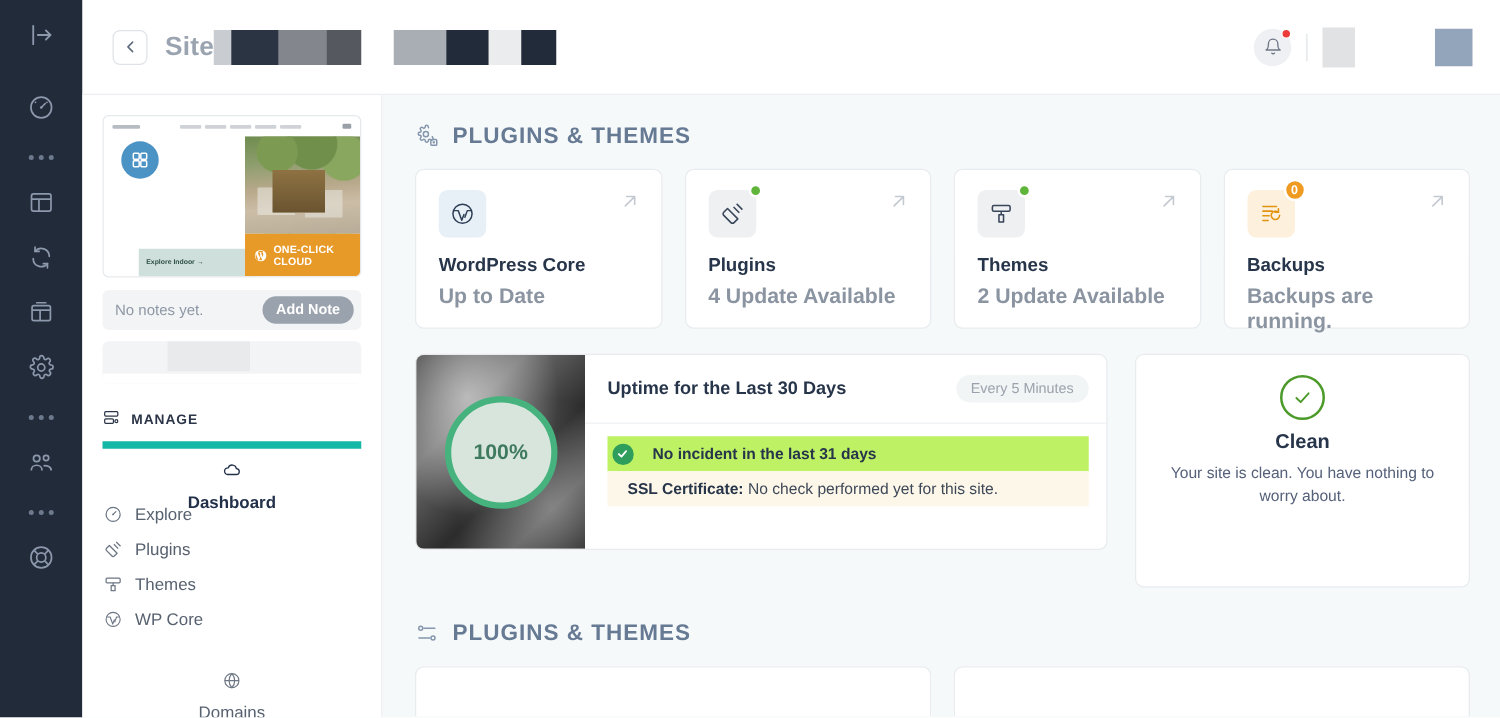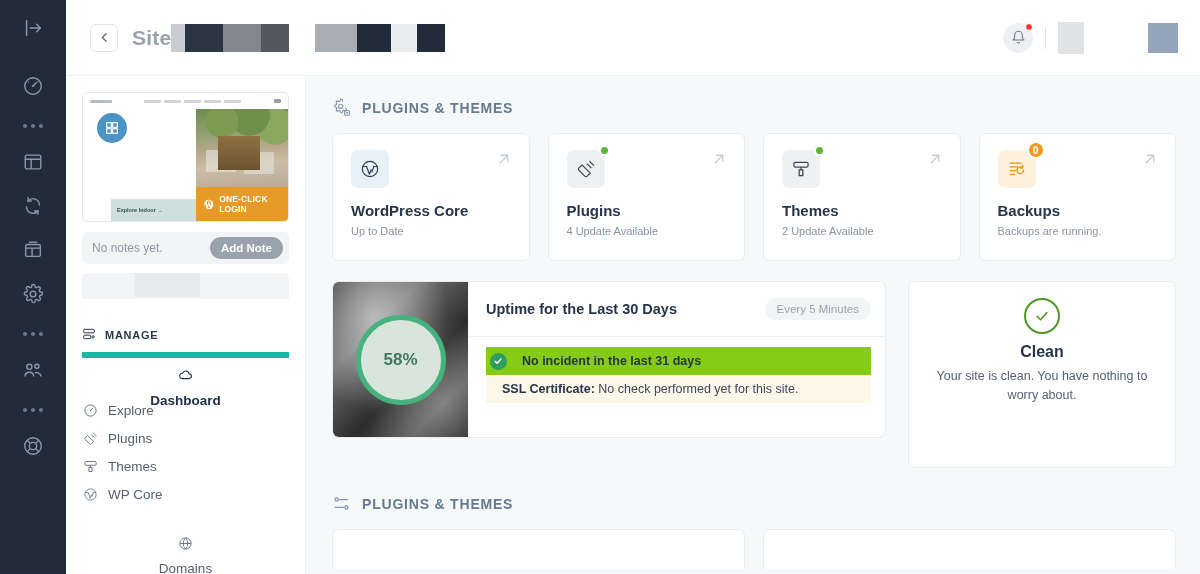--- a/index.html
+++ b/index.html
@@ -170,21 +170,21 @@
   }
   .nav-item.active { color:#22304a; font-weight:700; }
   .nav-item .ico { width:16px; display:flex; align-items:center; justify-content:center; color:#6c7684; flex:none;}
   .nav-item.active .ico { color:#22304a; }
   .nav-list { padding-top: 8px; }
   .nav-list .nav-item:first-child{ margin-top: 2px; flex-direction: column; }
 
   
   .main { flex:1; min-width:0; padding: 22px 24px 0 26px; overflow:hidden; }
   .sec-head { display:flex; align-items:center; gap:11px; margin-bottom: 16px; }
-  .sec-head .t { font-size: 14px; font-weight:700; letter-spacing:.8px; color:#667a94; }
+  .sec-head .t { font-size: 18px; font-weight:700; letter-spacing:.8px; color:#667a94; }
   .sec-head .ic { color:#8496ad; display:flex; }
 
   .card-row { display:flex; gap: 18px; }
   .kcard {
     flex:1; background:#fff; border:1px solid #e8ecef; border-radius:7px;
     height: 128px; padding: 16px 16px 0 18px; position:relative;
   }
   .kcard-top { display:flex; align-items:flex-start; justify-content:space-between; }
   .kicon-wrap { position:relative; }
   .kicon {
@@ -197,21 +197,21 @@
     position:absolute; top:-5px; right:-5px; width: 11px; height: 11px; border-radius:50%;
     background:#5fb43a; border:2px solid #fff;
   }
   .badge-num {
     position:absolute; top:-9px; right:-9px; min-width: 18px; height: 18px; border-radius:50%;
     background:#ef9a20; color:#fff; font-size: 10px; font-weight:700;
     display:flex; align-items:center; justify-content:center; border:2px solid #fff;
   }
   .arrow-out { color:#c3c9d0; }
   .kcard .ktitle { font-size: 15px; color:#27354a; font-weight:600; margin-top: 14px; }
-  .kcard .ksub { font-size: 11px; color:#8b94a1; margin-top: 6px; }
+  .kcard .ksub { font-size: 17px; color:#8b94a1; margin-top: 6px; font-weight: bold; }
 
   .row2 { display:flex; gap: 22px; margin-top: 20px; }
   .uptime {
     width: 554px; flex:none; background:#fff; border:1px solid #e8ecef; border-radius:7px;
     display:flex; overflow:hidden; height: 157px;
   }
   .uptime-left {
     width: 135px; flex:none; position:relative;
     background:
       radial-gradient(ellipse at 30% 22%, rgba(255,255,255,.55), rgba(255,255,255,0) 55%),
@@ -233,21 +233,21 @@
   .uptime-head .t { font-size: 14.5px; font-weight:700; color:#27354a; }
   .pill {
     background:#f2f5f6; color:#9aa3ad; font-size:11.5px; border-radius: 12px; padding: 5px 12px;
   }
   .uptime-rows { padding: 10px 14px 0 18px; }
   .urow { display:flex; align-items:center; height: 28px; }
   .urow .ic-box { width: 24px; height: 26px; display:flex; align-items:center; justify-content:center; flex:none; }
   .urow .txt { font-size: 12.5px; color:#3d4858; margin-left: 12px; }
   .urow .txt b { font-weight:700; color:#27354a; }
   .urow.r1 { background:#f2f6f8; }
-  .urow.r2 { background:#84cc16; }
+  .urow.r2 { background:#bef264; }
   .urow.r3 { background:#fdf7e9; padding-left: 16px; }
   .urow.r3 .txt { margin-left: 0; }
   .chk-green {
     width: 17px; height: 17px; border-radius:50%; background:#2f9e5d;
     display:flex; align-items:center; justify-content:center; color:#fff;
   }
 
   .security {
     flex:1; background:#fff; border:1px solid #e8ecef; border-radius:7px; overflow:hidden;
     height: 187px;
@@ -414,21 +414,21 @@
               <div class="explore-box">
                 <span>Explore Indoor  →</span>
               </div>
             </div>
             <div class="thumb-right">
               <div class="photo"></div>
               <div class="ocl-bar">
                 <svg width="13" height="13" viewBox="0 0 24 24" fill="#fff">
                     <path d="M12 2a10 10 0 1 0 0 20 10 10 0 0 0 0-20zm0 1.3c1.9 0 3.6.6 5 1.7h-.3c-.7 0-1.2.6-1.2 1.3 0 .6.3 1.1.7 1.7.3.5.6 1.1.6 2 0 .6-.2 1.4-.6 2.4l-.7 2.4-2.7-7.9c.4 0 .9-.1.9-.1.4 0 .4-.7-.1-.6 0 0-1.2.1-2 .1-.7 0-2-.1-2-.1-.4 0-.5.6 0 .6 0 0 .4.1.8.1l1.2 3.2-1.6 4.9-2.7-8.1c.4 0 .9-.1.9-.1.4 0 .4-.7-.1-.6 0 0-.6 0-1.2.1A8.7 8.7 0 0 1 12 3.3zM3.8 8.8l4.5 12.3A8.7 8.7 0 0 1 3.3 12c0-1.1.2-2.2.5-3.2zm8.5 4.4 2.3 6.3v.1a8.7 8.7 0 0 1-5.1.1l2.8-6.5zm6.4-3.2c.2.7.3 1.4.3 2.2 0 1.5-.3 3.2-1.1 5.3l-1.5 4.3a8.7 8.7 0 0 0 2.3-11.8z"></path>
                   </svg>
-                <span>ONE-CLICK LOGIN</span>
+                <span>ONE-CLICK CLOUD</span>
               </div>
             </div>
           </div>
         </div>
 
         <div class="notes-row">
           <span class="lbl">No notes yet.</span>
           <button class="add-note">Add Note</button>
         </div>
 
@@ -611,21 +611,21 @@
             <div class="ktitle">Backups</div>
             <div class="ksub">Backups are running.</div>
           </div>
         </div>
 
         <div class="row2">
 
           <section class="uptime">
             <div class="uptime-left">
               <div class="gauge">
-                <span>58%</span>
+                <span>100%</span>
               </div>
             </div>
             <div class="uptime-right">
               <div class="uptime-head">
                 <span class="t">Uptime for the Last 30 Days</span>
                 <span class="pill">Every 5 Minutes</span>
               </div>
               <div class="uptime-rows">
                 <div class="urow r2">
                   <span class="ic-box">

